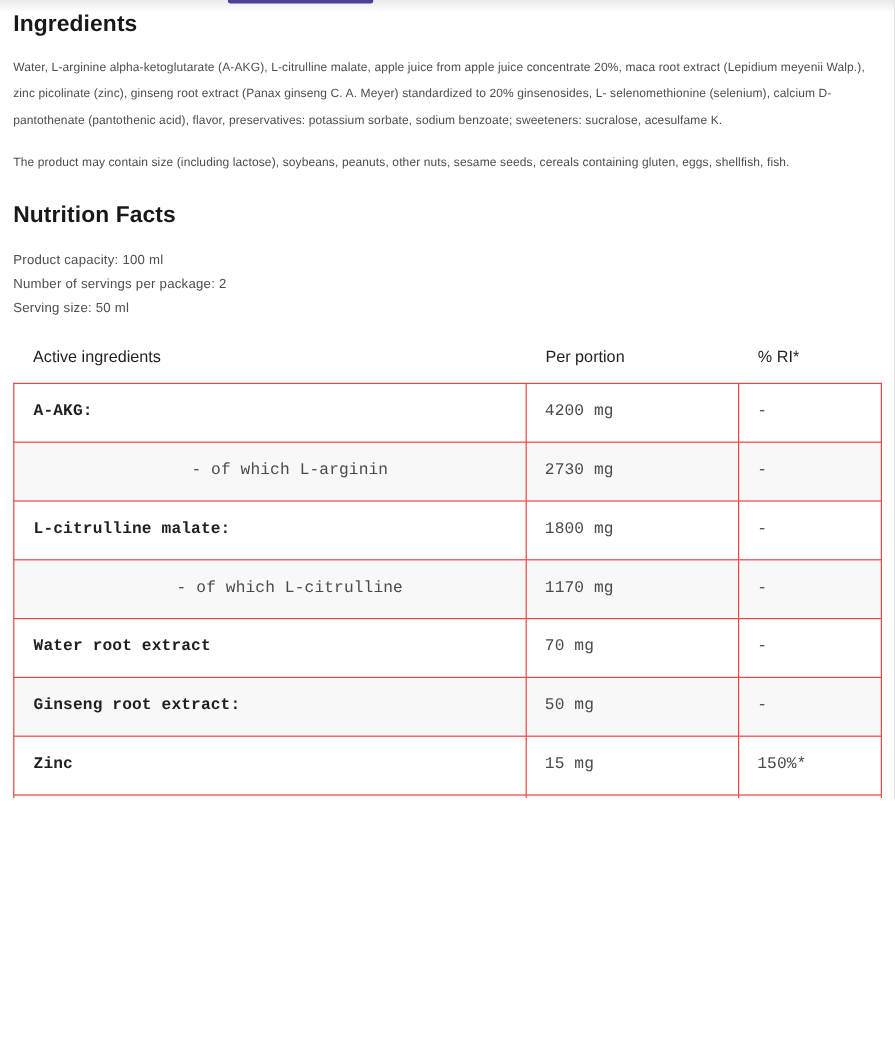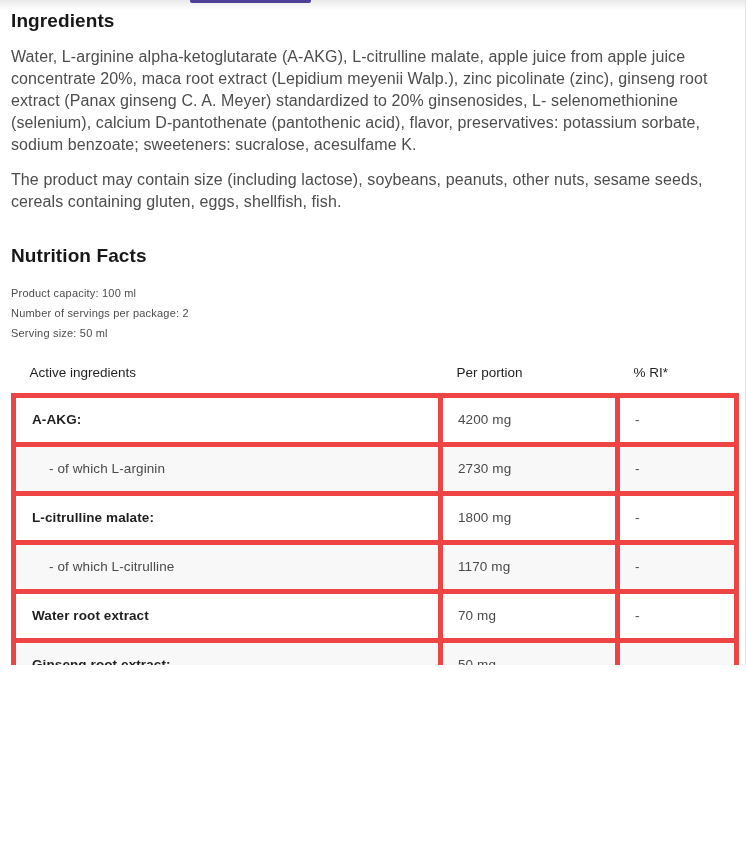--- a/index.html
+++ b/index.html
@@ -38,28 +38,28 @@
     padding: 9px 11px 0 11px;
   }
   h2.section-title {
     font-size: 19px;
     line-height: 24px;
     font-weight: 700;
     color: #181818;
     letter-spacing: 0.1px;
   }
   p.body-text {
-    font-size: 16px;
+    font-size: 10px;
     line-height: 22px;
     color: #4d4d4d;
     margin-top: 13px;
     letter-spacing: 0.1px;
   }
   p.allergen { margin-top: 13px; }
-  .nf-title { margin-top: 31px; }
+  .nf-title { margin-top: 21px; }
   .info-block { margin-top: 15px; }
   p.info-line {
     font-size: 11px;
     line-height: 20px;
     color: #4d4d4d;
     letter-spacing: 0.2px;
   }
   table.nutrition {
     margin-top: 9px;
     width: 723px;
@@ -74,30 +74,31 @@
     text-align: left;
     vertical-align: middle;
     font-size: 13.5px;
     font-weight: 400;
     color: #1f1f1f;
     padding-left: 16px;
     border: none;
   }
   tbody td {
     height: 49px;
-    border: 5px solid #ef4444;
+    border: 1px solid #ef4444;
     vertical-align: middle;
     font-size: 13.5px;
     color: #4a4a4a;
     padding-left: 15px;
     letter-spacing: 0.1px;
+    font-family: Liberation Mono, monospace;
   }
   tbody td.name { padding-left: 16px; }
   tbody td.name.bold { font-weight: 700; color: #1f1f1f; }
-  tbody td.name.indent { padding-left: 33px; }
+  tbody td.name.indent { padding-left: 33px; text-align: center; }
   tbody tr:nth-child(even) { background: #f8f8f8; }
   p.footnote {
     font-size: 13px;
     color: #4d4d4d;
     margin-top: 5px;
     letter-spacing: 0.2px;
   }
 </style>
 </head>
 <body>

